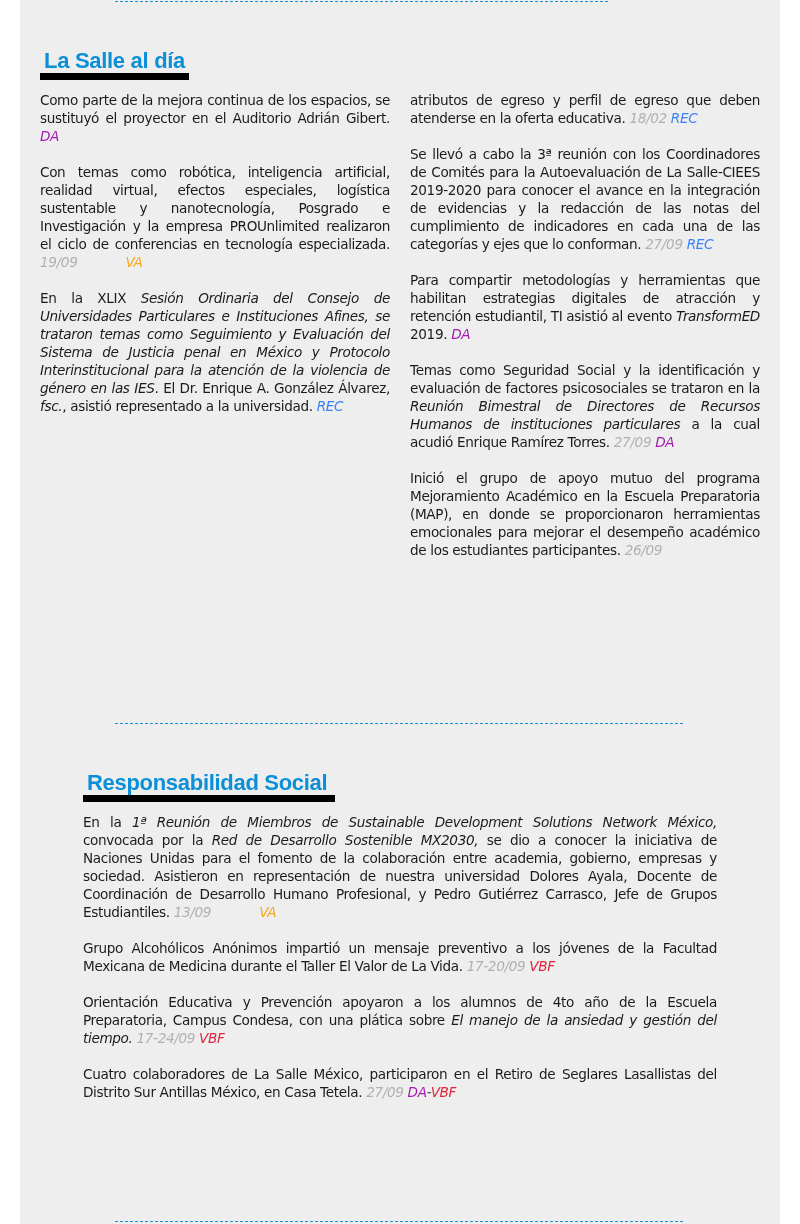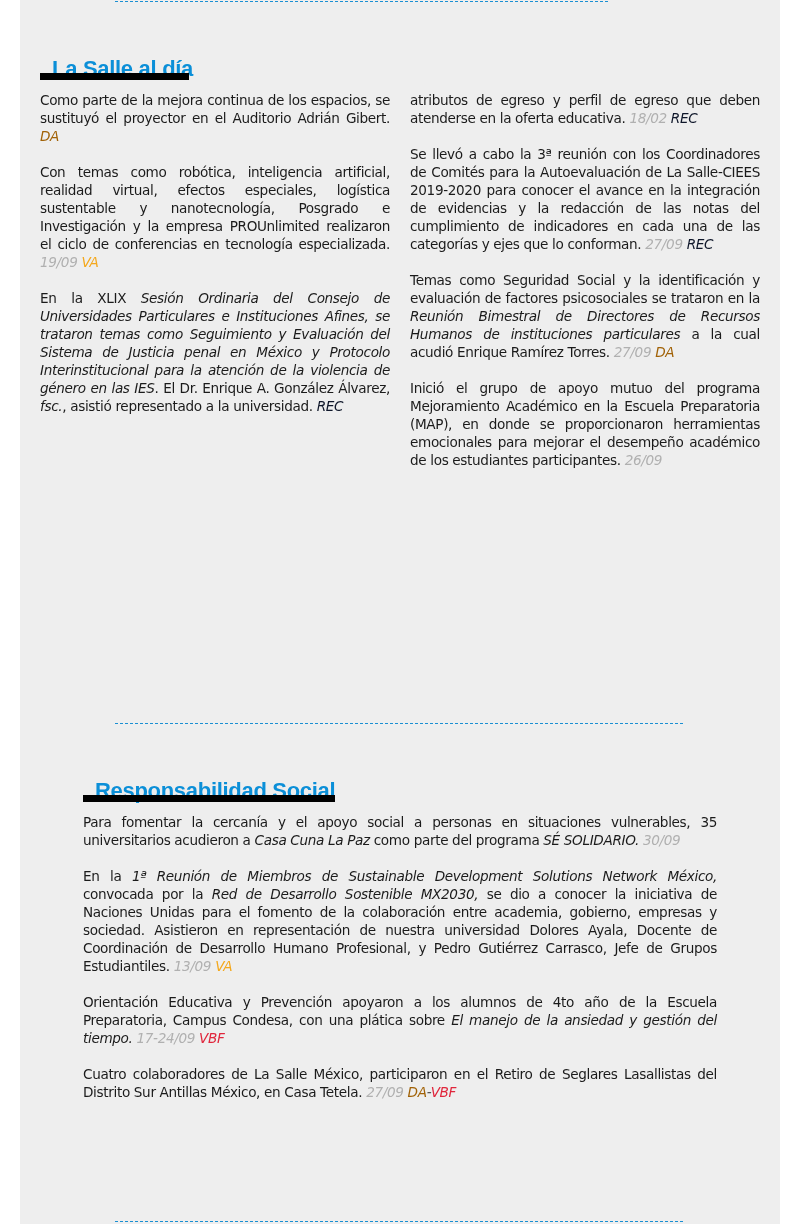--- a/index.html
+++ b/index.html
@@ -8,33 +8,33 @@
     font-family: "DejaVu Sans", sans-serif;
   }
   .panel {
     position: absolute; left: 20px; top: 0; width: 760px; height: 1224px; background: #eeeeee;
   }
   .dash {
     position: absolute; height: 0; border-top: 1px dashed #1a8fd2;
   }
   .sec-title {
     position: absolute; font-family: "Liberation Sans", sans-serif; font-weight: bold;
-    color: #0b8fd8; font-size: 22px; letter-spacing: -0.3px; line-height: 26px; margin: 12px;
+    color: #0b8fd8; font-size: 22px; letter-spacing: -0.3px; line-height: 26px; margin: 4px;
   }
   .sec-bar { position: absolute; background: #000; height: 7px; }
   .col {
     position: absolute; font-size: 13.6px; line-height: 18px; color: #1b1b1b;
     font-family: "DejaVu Sans", sans-serif; letter-spacing: -0.35px;
   }
   .col p { margin: 0 0 18px 0; text-align: justify; }
   .date { color: #b0b0b0; font-style: italic; }
   .tag { font-style: italic; }
-  .tag-DA { color: #a16207; font-style: italic; }
-  .tag-VA { color: #f4a81d; }
-  .tag-REC { color: #0f172a; }
+  .tag-DA { color: #a21caf; font-style: italic; }
+  .tag-VA { color: #f4a81d; margin-left: 44px; }
+  .tag-REC { color: #3b82f6; }
   .tag-VBF { color: #e0263c; }
   .tag-sep { color: #555; }
   .wide p { text-align: justify; }
 </style>
 </head>
 <body>
 
 <div class="panel"></div>
 
 <div class="dash" style="left:115px; top:1px; width:493px;"></div>
@@ -43,29 +43,30 @@
 <div class="sec-bar" style="left:40px; top:73px; width:149px;"></div>
 
 <div class="col" style="left:40px; top:91px; width:350px;">
     <p><span>Como parte de la mejora continua de los espacios, se sustituyó el proyector en el Auditorio Adrián Gibert. </span><span class="tag tag-DA">DA</span></p>
     <p><span>Con temas como robótica, inteligencia artificial, realidad virtual, efectos especiales, logística sustentable y nanotecnología, Posgrado e Investigación y la empresa PROUnlimited realizaron el ciclo de conferencias en tecnología especializada. </span><span class="date">19/09</span> <span class="tag tag-VA">VA</span></p>
     <p><span>En la XLIX </span><span style="font-style: italic;">Sesión Ordinaria del Consejo de Universidades Particulares e Instituciones Afines, se trataron temas como Seguimiento y Evaluación del Sistema de Justicia penal en México y Protocolo Interinstitucional para la atención de la violencia de género en las IES</span><span>. El Dr. Enrique A. González Álvarez, </span><span style="font-style: italic;">fsc.</span><span>, asistió representado a la universidad. </span><span class="tag tag-REC">REC</span></p>
   </div>
 <div class="col" style="left:410px; top:91px; width:350px;">
     <p><span>atributos de egreso y perfil de egreso que deben atenderse en la oferta educativa. </span><span class="date">18/02</span> <span class="tag tag-REC">REC</span></p>
     <p><span>Se llevó a cabo la 3ª reunión con los Coordinadores de Comités para la Autoevaluación de La Salle-CIEES 2019-2020 para conocer el avance en la integración de evidencias y la redacción de las notas del cumplimiento de indicadores en cada una de las categorías y ejes que lo conforman. </span><span class="date">27/09</span> <span class="tag tag-REC">REC</span></p>
+    <p><span>Para compartir metodologías y herramientas que habilitan estrategias digitales de atracción y retención estudiantil, TI asistió al evento </span><span style="font-style: italic;">TransformED</span><span> 2019. </span><span class="tag tag-DA">DA</span></p>
     <p><span>Temas como Seguridad Social y la identificación y evaluación de factores psicosociales se trataron en la </span><span style="font-style: italic;">Reunión Bimestral de Directores de Recursos Humanos de instituciones particulares</span><span> a la cual acudió Enrique Ramírez Torres. </span><span class="date">27/09</span> <span class="tag tag-DA">DA</span></p>
     <p><span>Inició el grupo de apoyo mutuo del programa Mejoramiento Académico en la Escuela Preparatoria (MAP), en donde se proporcionaron herramientas emocionales para mejorar el desempeño académico de los estudiantes participantes. </span><span class="date">26/09</span></p>
   </div>
 
 <div class="dash" style="left:115px; top:723px; width:568px;"></div>
 
 <h2 class="sec-title" style="left:83px; top:766px;">Responsabilidad Social</h2>
 <div class="sec-bar" style="left:83px; top:795px; width:252px;"></div>
 
 <div class="col wide" style="left:83px; top:813px; width:634px;">
-    <p><span>Para fomentar la cercanía y el apoyo social a personas en situaciones vulnerables, 35 universitarios acudieron a </span><span style="font-style: italic;">Casa Cuna La Paz</span><span> como parte del programa </span><span style="font-style: italic;">SÉ SOLIDARIO.</span><span> </span><span class="date">30/09</span></p>
     <p><span>En la </span><span style="font-style: italic;">1ª Reunión de Miembros de Sustainable Development Solutions Network México,</span><span> convocada por la </span><span style="font-style: italic;">Red de Desarrollo Sostenible MX2030,</span><span> se dio a conocer la iniciativa de Naciones Unidas para el fomento de la colaboración entre academia, gobierno, empresas y sociedad. Asistieron en representación de nuestra universidad Dolores Ayala, Docente de Coordinación de Desarrollo Humano Profesional, y Pedro Gutiérrez Carrasco, Jefe de Grupos Estudiantiles. </span><span class="date">13/09</span> <span class="tag tag-VA">VA</span></p>
+    <p><span>Grupo Alcohólicos Anónimos impartió un mensaje preventivo a los jóvenes de la Facultad Mexicana de Medicina durante el Taller El Valor de La Vida. </span><span class="date">17-20/09</span> <span class="tag tag-VBF">VBF</span></p>
     <p><span>Orientación Educativa y Prevención apoyaron a los alumnos de 4to año de la Escuela Preparatoria, Campus Condesa, con una plática sobre </span><span style="font-style: italic;">El manejo de la ansiedad y gestión del tiempo.</span><span> </span><span class="date">17-24/09</span> <span class="tag tag-VBF">VBF</span></p>
     <p><span>Cuatro colaboradores de La Salle México, participaron en el Retiro de Seglares Lasallistas del Distrito Sur Antillas México, en Casa Tetela.  </span><span class="date">27/09</span> <span class="tag tag-DA">DA</span><span class="tag tag-sep">-</span><span class="tag tag-VBF">VBF</span></p>
   </div>
 
 <div class="dash" style="left:115px; top:1221px; width:568px;"></div>
 
 </body></html>

